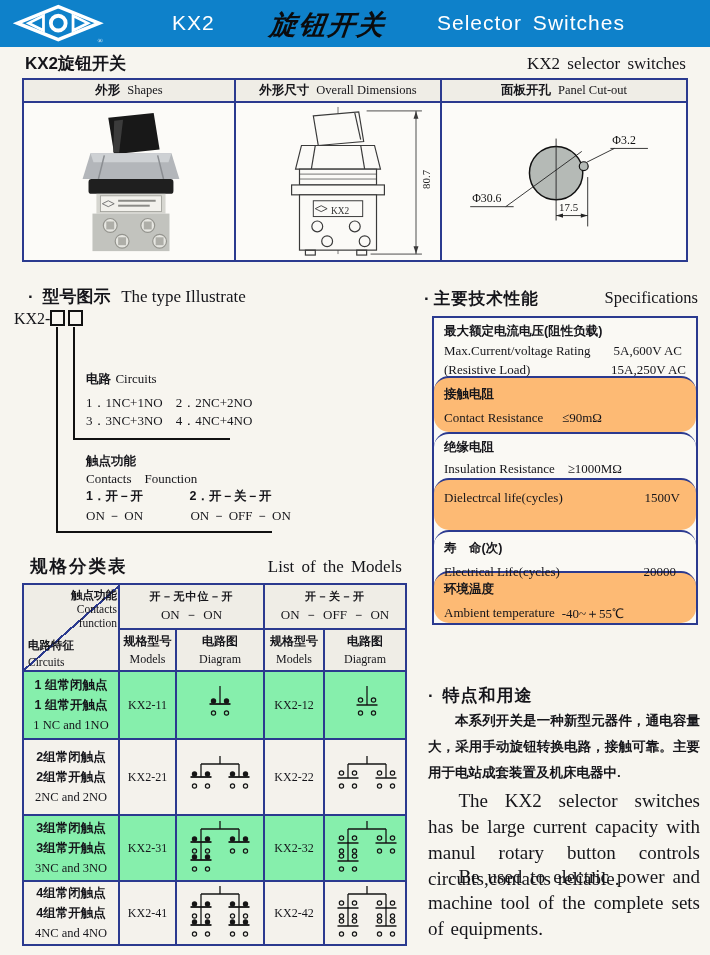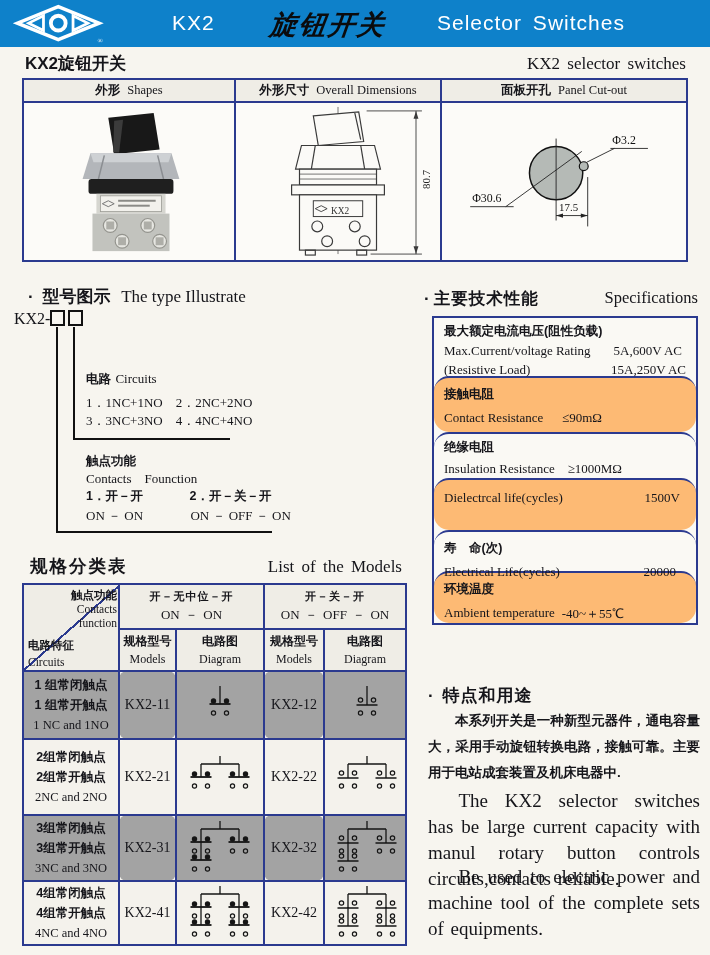--- a/index.html
+++ b/index.html
@@ -38,29 +38,29 @@
   .spec-row{box-sizing:border-box;padding:3px 10px 0 10px;border-radius:15px;}
   .spec-row + .spec-row{border-top:2px solid #2b3a8f;}
   .spec-row.blue{background:#fdba74;}
   .spec-zh{font-size:12.5px;font-weight:bold;margin-top:5px;}
   .spec-line{display:flex;justify-content:space-between;font-family:"Liberation Serif",serif;font-size:13px;margin-top:7px;}
   
   #modtable-wrap{position:absolute;left:22px;top:583px;}
   #modtable{border-collapse:collapse;table-layout:fixed;width:383px;}
   #modtable td{border:2px solid #2b3a8f;padding:0;text-align:center;vertical-align:middle;}
   #modtable .hd{background:#efede6;}
-  #modtable tr.bg-b td{background:#a3a3a3;}
+  #modtable tr.bg-b td{background:#86efac;}
   #modtable tr.bg-w td{background:#f4f2ec;}
   .grp-zh{font-size:11px;font-weight:bold;letter-spacing:1px;}
   .grp-en{font-family:"Liberation Serif",serif;font-size:13px;word-spacing:2px;margin-top:2px;}
   .sub-zh{font-size:12px;font-weight:bold;}
   .sub-en{font-family:"Liberation Serif",serif;font-size:12px;margin-top:2px;}
   .desc-zh{font-size:12.5px;font-weight:bold;line-height:20px;}
   .desc-en{font-family:"Liberation Serif",serif;font-size:12.5px;line-height:20px;font-weight:normal;}
-  .model-code{font-family:"Liberation Serif",serif;font-size:14px;border-radius:8px;}
+  .model-code{font-family:"Liberation Serif",serif;font-size:12px;}
   #corner{position:relative;width:96px;height:85px;
      background-image:linear-gradient(to bottom right,transparent calc(50% - 1px),#2b3a8f calc(50% - 1px),#2b3a8f calc(50% + 1px),transparent calc(50% + 1px));}
   #corner span{position:absolute;font-size:11.5px;}
   
   .para{width:272px;text-align:justify;}
   .para-zh{font-size:13.5px;font-weight:600;line-height:26px;text-indent:2em;}
   .para-en{font-family:"Liberation Serif",serif;font-size:19px;line-height:26px;text-indent:1.6em;word-spacing:2px;}
 </style>
 </head>
 <body>

